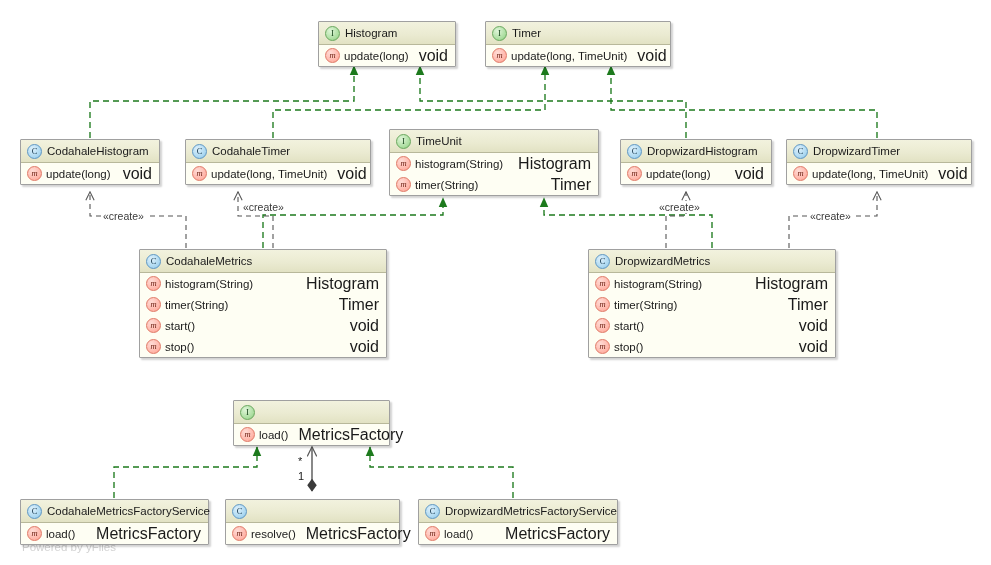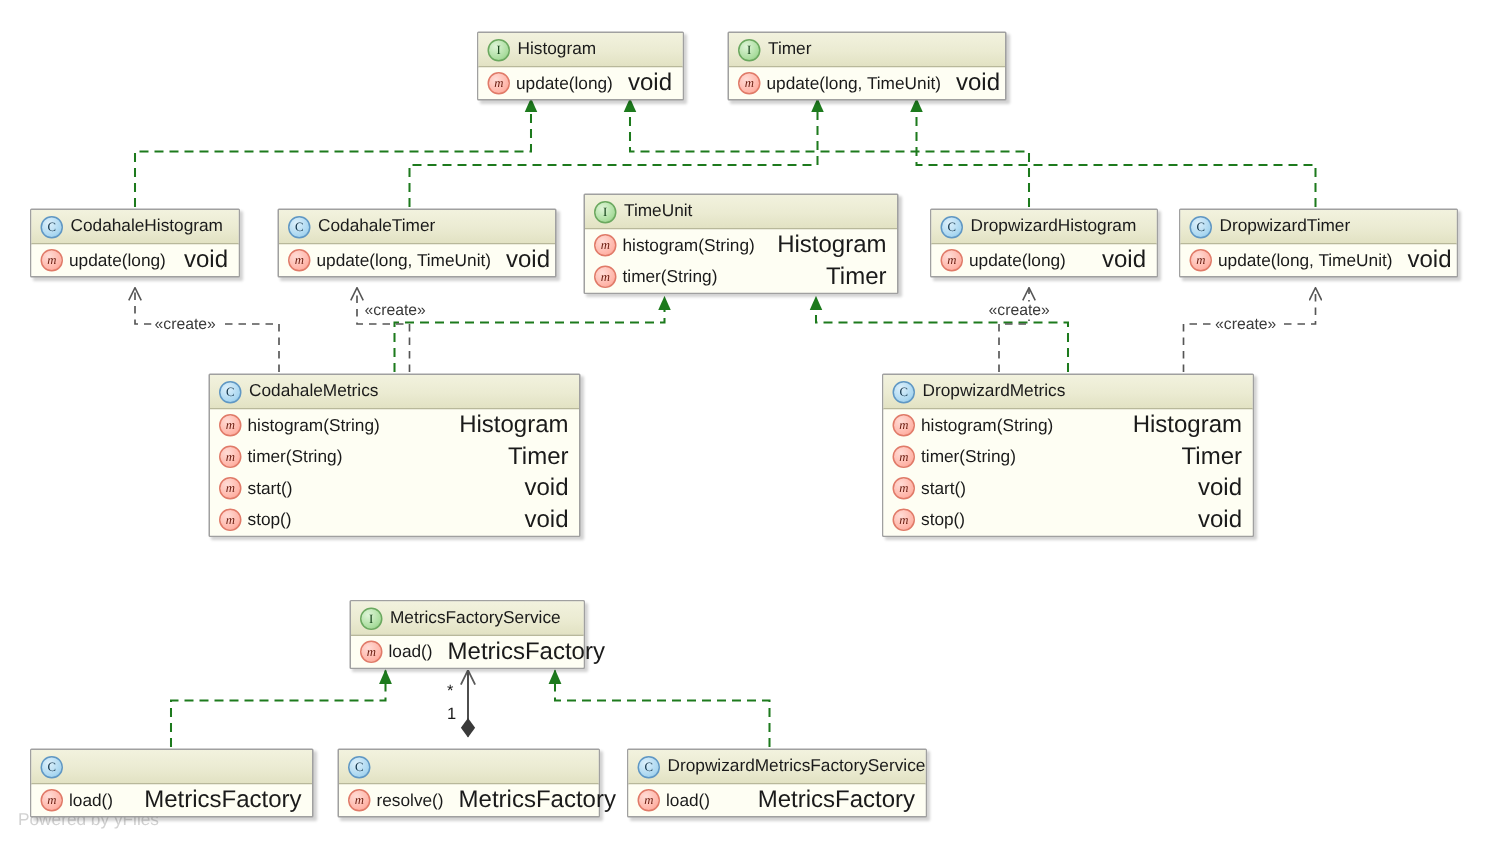--- a/index.html
+++ b/index.html
@@ -112,21 +112,21 @@
   }
   .mult-label {
     position: absolute;
     font-size: 11px;
     color: #1a1a1a;
     font-family: "Liberation Sans", sans-serif;
     z-index: 3;
   }
   .watermark {
     position: absolute;
-    left: 12px;
+    left: 22px;
     top: 541px;
     font-size: 11.5px;
     color: #d2d2d2;
     font-family: "Liberation Sans", sans-serif;
     z-index: 2;
     white-space: nowrap;
   }
 </style>
 </head>
 <body>
@@ -342,34 +342,34 @@
         <span class="badge badge-m">m</span>
         <span class="mname">stop()</span>
         <span class="mtype">void</span>
       </div>
     </div>
   </div>
 
   <div class="node" style="left:233px; top:400px; width:157px;">
     <div class="node-header">
       <span class="badge badge-i">I</span>
-      <span class="title">MetricsFactoryService</span>
     </div>
     <div class="members">
       <div class="member">
         <span class="badge badge-m">m</span>
         <span class="mname">load()</span>
         <span class="mtype">MetricsFactory</span>
       </div>
     </div>
   </div>
 
   <div class="node" style="left:20px; top:499px; width:189px;">
     <div class="node-header">
       <span class="badge badge-c">C</span>
+      <span class="title">CodahaleMetricsFactoryService</span>
     </div>
     <div class="members">
       <div class="member">
         <span class="badge badge-m">m</span>
         <span class="mname">load()</span>
         <span class="mtype">MetricsFactory</span>
       </div>
     </div>
   </div>
 

